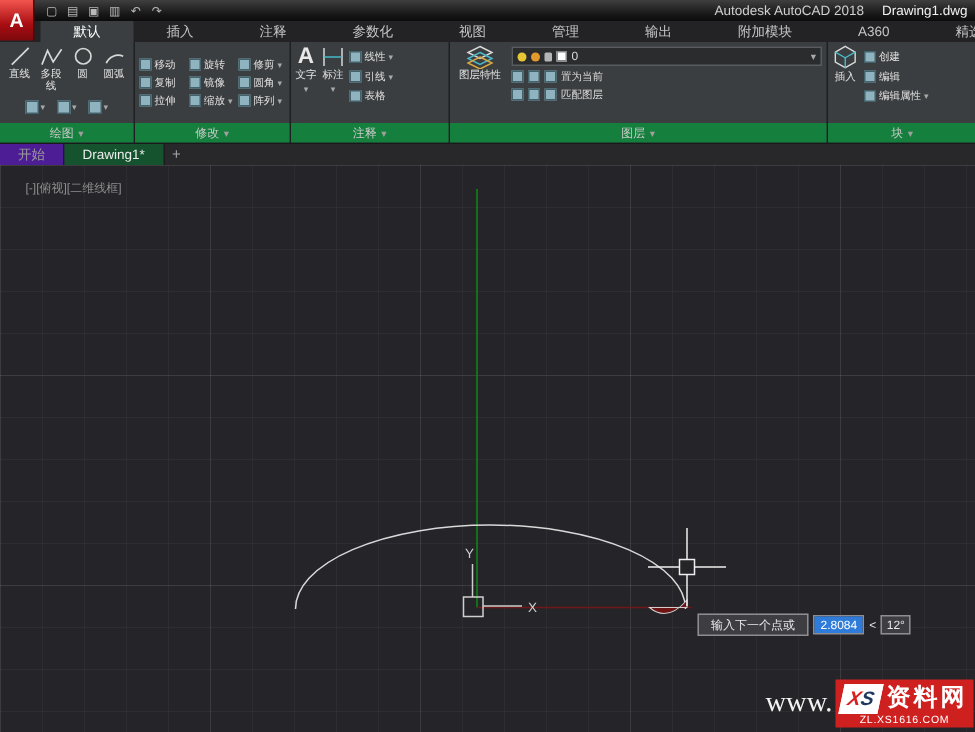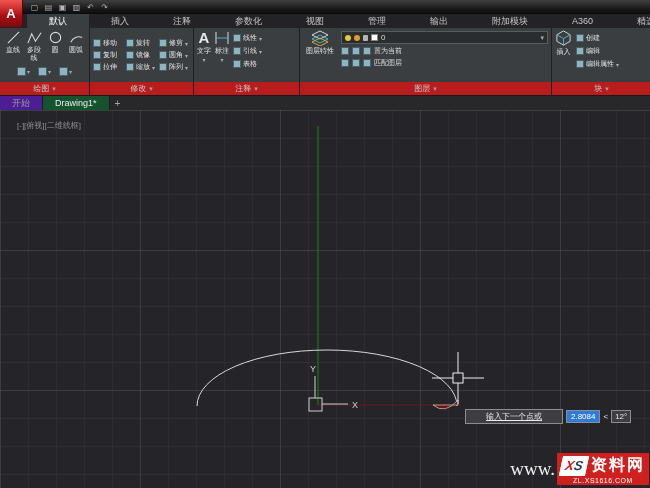--- a/index.html
+++ b/index.html
@@ -20,21 +20,21 @@
   .tabrow{height:14px;background:#232326;display:flex;align-items:stretch;padding-left:27px;font-size:9px;color:#c6c6c6;}
   .rtab{padding:0 22px;display:flex;align-items:center;white-space:nowrap;cursor:default;}
   .rtab.active{background:#3b3e40;color:#fff;}
   .ribbon-opt{width:14px;display:flex;align-items:center;justify-content:center;color:#9a9a9a;font-size:7px;}
   .ribbon-opt::after{content:"▾";}
 
   
   .ribbon{height:67px;background:#3b3e40;display:flex;}
   .panel{display:flex;flex-direction:column;border-right:1px solid #1e1f21;}
   .panel-body{flex:1;display:flex;padding:2px 3px;gap:2px;}
-  .panel-label{height:13px;background:#b91c1c;color:#c9c9c9;font-size:8px;display:flex;align-items:center;justify-content:center;gap:3px;white-space:nowrap;}
+  .panel-label{height:13px;background:#15803d;color:#c9c9c9;font-size:8px;display:flex;align-items:center;justify-content:center;gap:3px;white-space:nowrap;}
   .panel-label::after{content:"▾";font-size:7px;color:#9f9f9f;}
 
   .big-btn{display:flex;flex-direction:column;align-items:center;color:#e3e3e3;font-size:7px;gap:1px;text-align:center;line-height:8px;}
   .icon-box{width:9px;height:9px;background:#8fb3bf;border:1px solid #44626b;flex:0 0 auto;}
   .mini-arrow{font-size:6px;color:#a8a8a8;}
 
   .p-draw{flex:0 0 88px;}
   .draw-body{flex-direction:column;}
   .draw-row1{display:flex;gap:1px;justify-content:space-between;}
   .draw-row1 .big-btn{width:20px;}
@@ -84,21 +84,21 @@
     background-image:
       linear-gradient(to right, rgba(255,255,255,0.07) 1px, transparent 1px),
       linear-gradient(to bottom, rgba(255,255,255,0.07) 1px, transparent 1px),
       linear-gradient(to right, rgba(255,255,255,0.035) 1px, transparent 1px),
       linear-gradient(to bottom, rgba(255,255,255,0.035) 1px, transparent 1px);
     background-size:140px 140px,140px 140px,28px 28px,28px 28px;overflow:hidden;}
   .vp-controls{position:absolute;left:3px;top:10px;color:#8f8f8f;font-size:8px;padding-left:14px;}
   .geo{position:absolute;left:0;top:0;}
 
   .dyninput{position:absolute;left:465px;top:299px;display:flex;align-items:center;gap:3px;font-size:8px;}
-  .dyn-prompt{background:#3d3d42;border:1px solid #8d8d92;color:#e9e9e9;padding:1px 20px;white-space:nowrap;text-decoration:underline;}
+  .dyn-prompt{background:#3d3d42;border:1px solid #8d8d92;color:#e9e9e9;padding:1px 8px;white-space:nowrap;}
   .dyn-value{background:#141619;border:1px solid #8d8d92;padding:0;}
   .dyn-value span{display:inline-block;background:#2f7bd9;color:#fff;padding:1px 4px;}
   .dyn-lt{color:#e9e9e9;}
   .dyn-angle{background:#3d3d42;border:1px solid #8d8d92;color:#e9e9e9;padding:1px 3px;white-space:nowrap;}
 
   
   .watermark{position:absolute;right:1px;bottom:3px;display:flex;align-items:center;gap:2px;}
   .wm-www{font-family:"Liberation Serif","DejaVu Serif",serif;font-size:19px;color:#f2f2f2;}
   .wm-red{background:#cf2020;padding:2px 4px 1px 4px;display:flex;flex-direction:column;}
   .wm-top{display:flex;align-items:center;gap:4px;}
@@ -119,20 +119,24 @@
 
   <div class="titlebar">
     <div class="qat">
       <span class="qicon">▢</span>
       <span class="qicon">▤</span>
       <span class="qicon">▣</span>
       <span class="qicon">▥</span>
       <span class="qicon">↶</span>
       <span class="qicon">↷</span>
     </div>
+    <div class="title-text">
+      <span class="appname">Autodesk AutoCAD 2018</span>
+      <span class="fname">Drawing1.dwg</span>
+    </div>
   </div>
 
   <div class="tabrow">
     <div class="rtab active">默认</div>
     <div class="rtab">插入</div>
     <div class="rtab">注释</div>
     <div class="rtab">参数化</div>
     <div class="rtab">视图</div>
     <div class="rtab">管理</div>
     <div class="rtab">输出</div>

